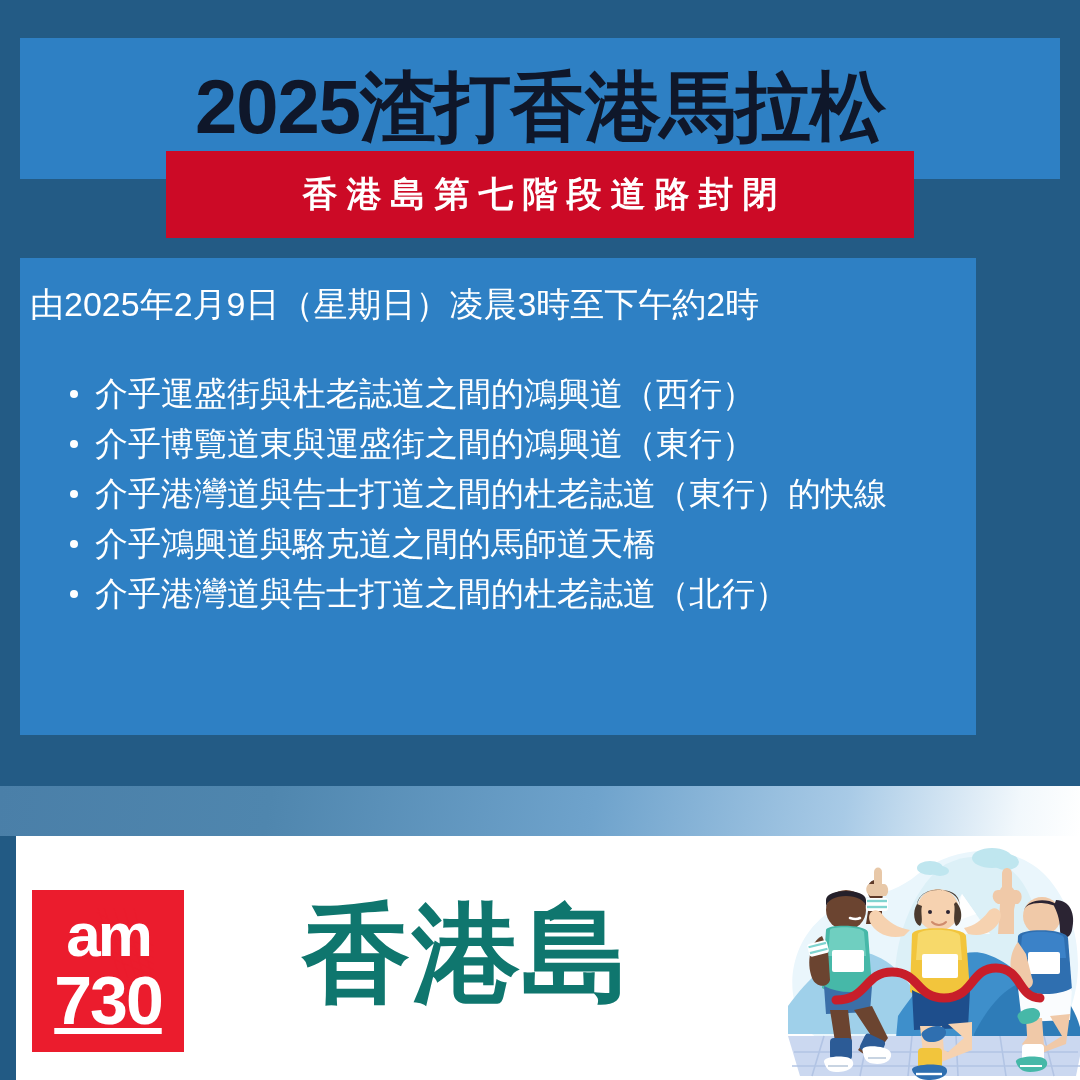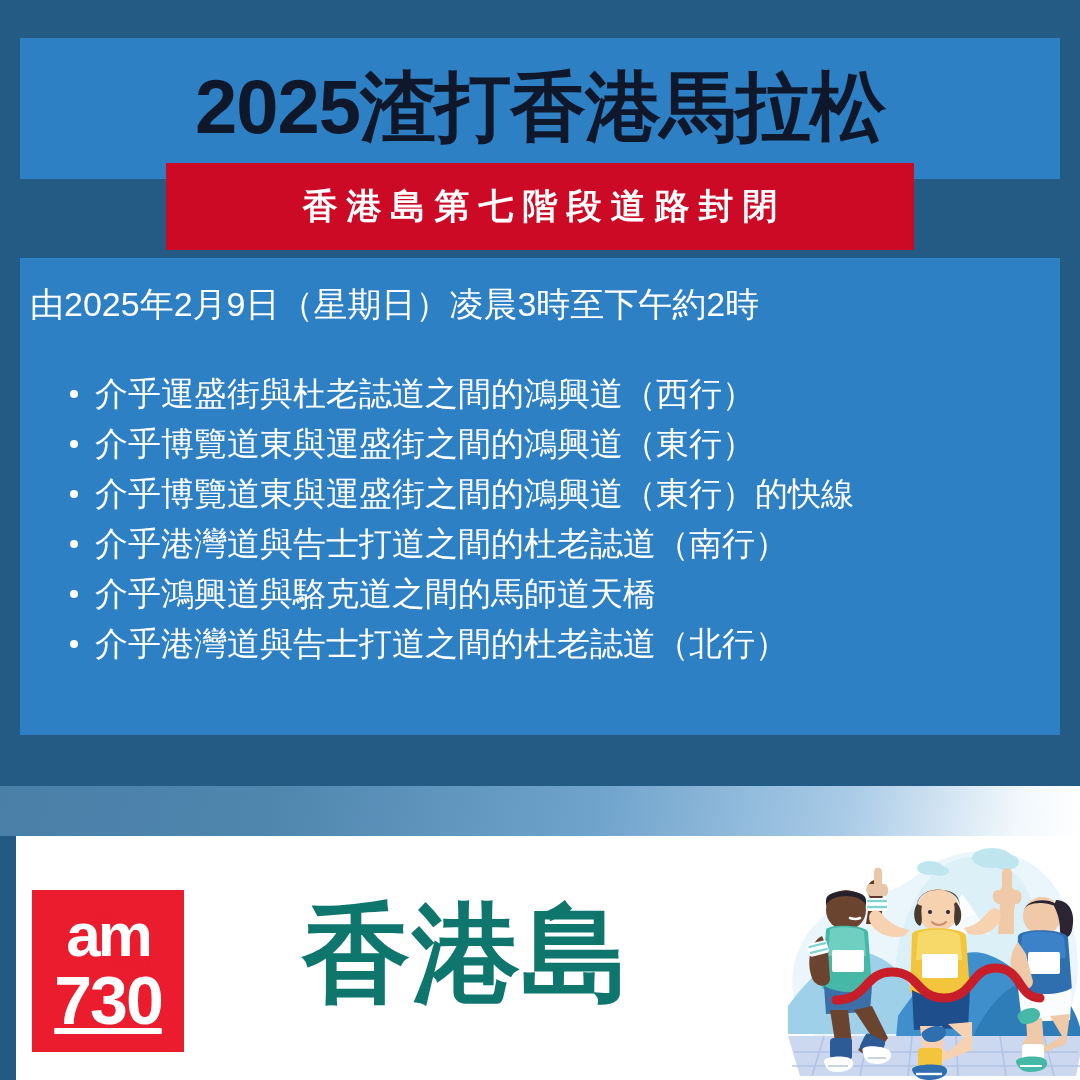--- a/index.html
+++ b/index.html
@@ -50,42 +50,42 @@
     font-weight: 700;
     letter-spacing: -1px;
     line-height: 1;
     white-space: nowrap;
     padding-bottom: 4px;
   }
 
   
   .red-banner {
     position: absolute;
-    left: 166px; top: 163px;
+    left: 166px; top: 151px;
     width: 748px;
     height: 87px;
     background: #CC0A26;
     display: flex;
     align-items: center;
     justify-content: center;
   }
   .red-banner-text {
     color: #ffffff;
     font-size: 35px;
     font-weight: 700;
     letter-spacing: 9px;
     text-indent: 9px;
     white-space: nowrap;
   }
 
   
   .content-panel {
     position: absolute;
     left: 20px; top: 258px;
-    width: 1040px;
+    width: 956px;
     height: 477px;
     background: #2E80C4;
     padding: 18px 0 0 0;
   }
 
   .date-line {
     color: #ffffff;
     font-size: 34px;
     font-weight: 400;
     line-height: 1.2;
@@ -219,25 +219,21 @@
       <li class="closure-item">
         <span class="bullet"></span>
         <span>介乎運盛街與杜老誌道之間的鴻興道（西行）</span>
       </li>
       <li class="closure-item">
         <span class="bullet"></span>
         <span>介乎博覽道東與運盛街之間的鴻興道（東行）</span>
       </li>
       <li class="closure-item">
         <span class="bullet"></span>
-        <span>介乎博覽道東與運盛街之間的鴻興道（東行）的快線</span>
-      </li>
-      <li class="closure-item">
-        <span class="bullet"></span>
-        <span>介乎港灣道與告士打道之間的杜老誌道（南行）</span>
+        <span>介乎港灣道與告士打道之間的杜老誌道（東行）的快線</span>
       </li>
       <li class="closure-item">
         <span class="bullet"></span>
         <span>介乎鴻興道與駱克道之間的馬師道天橋</span>
       </li>
       <li class="closure-item">
         <span class="bullet"></span>
         <span>介乎港灣道與告士打道之間的杜老誌道（北行）</span>
       </li>
     </ul>

